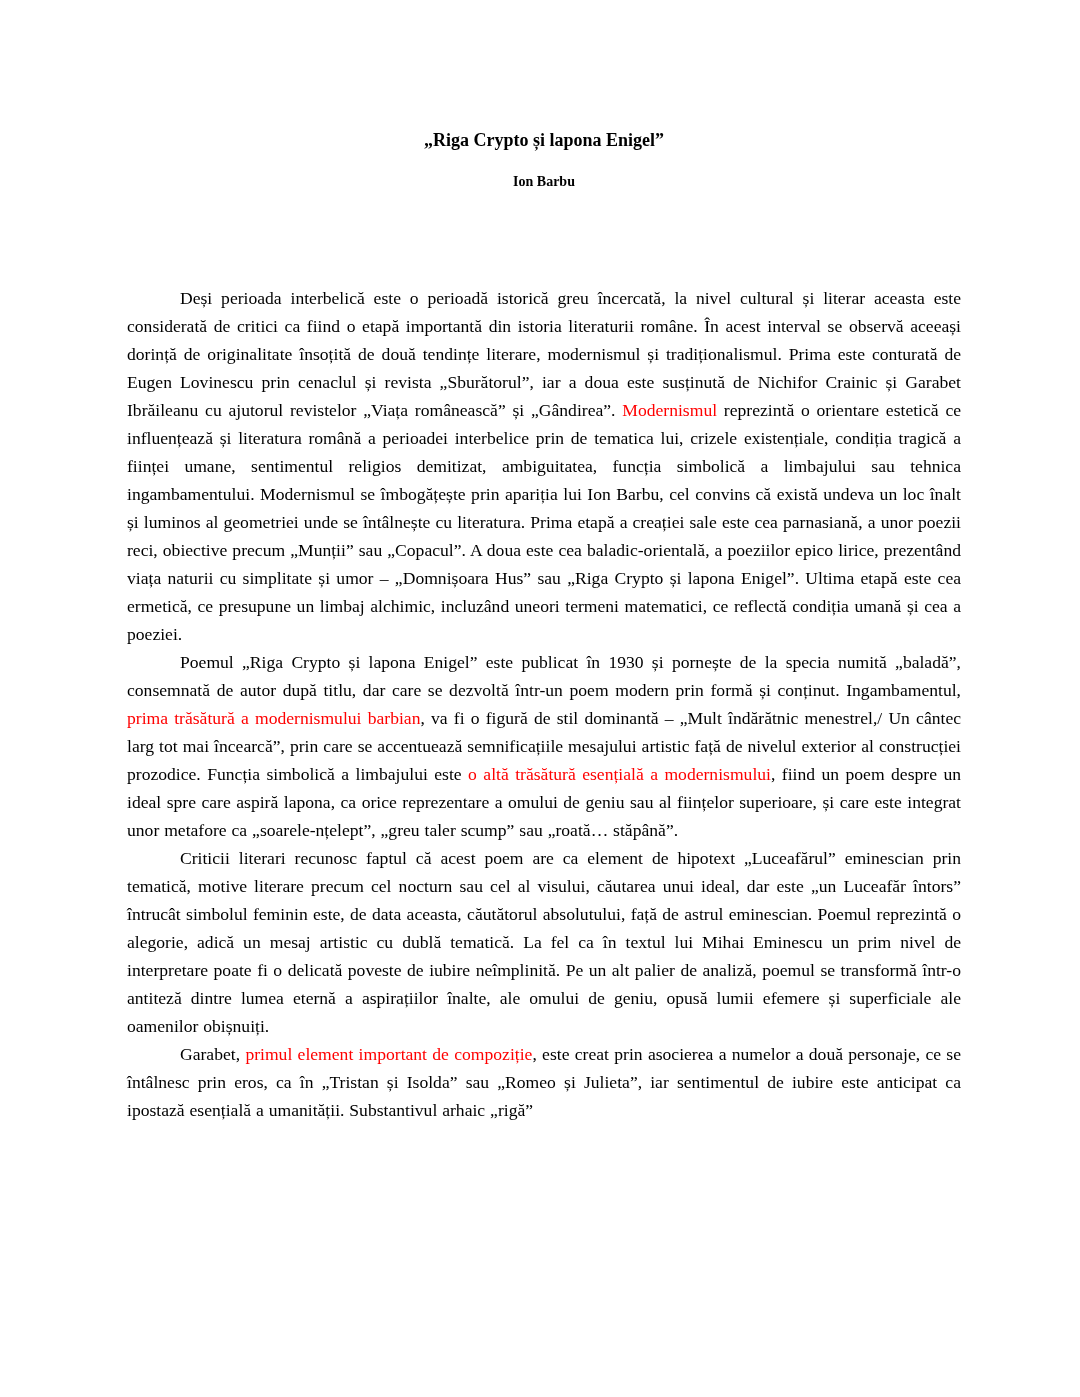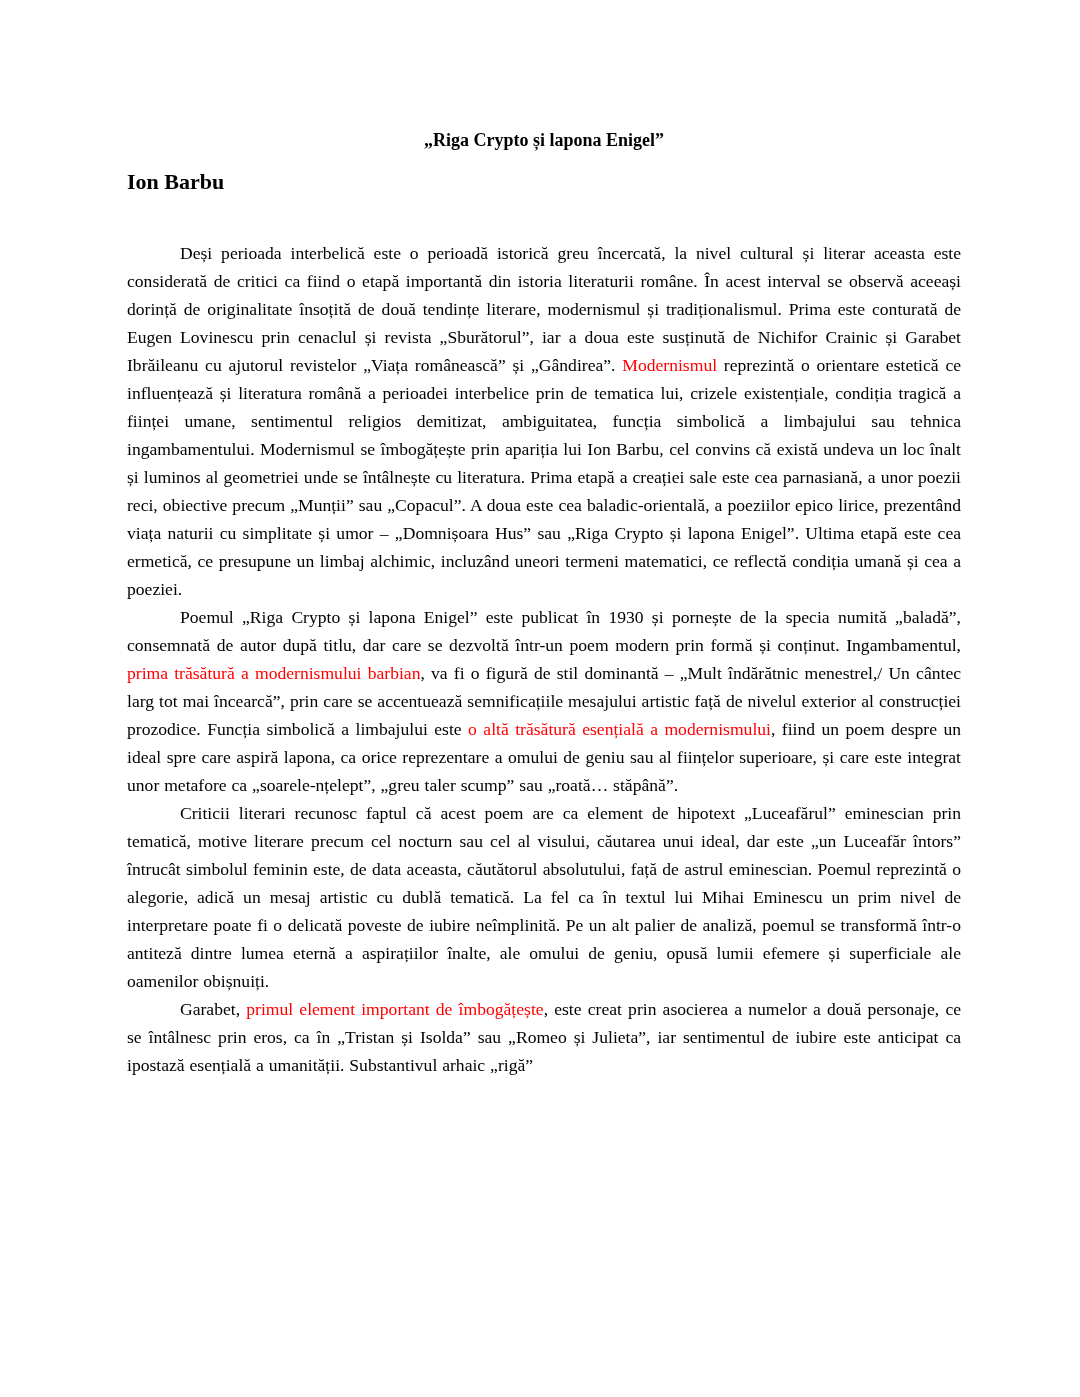--- a/index.html
+++ b/index.html
@@ -21,27 +21,27 @@
   }
   .doc-title {
     margin: 0;
     text-align: center;
     font-size: 18px;
     line-height: 24px;
     font-weight: 700;
   }
   .doc-author {
     margin: 18px 0 0 0;
-    text-align: left;
-    font-size: 22px;
+    text-align: center;
+    font-size: 14px;
     line-height: 24px;
     font-weight: 700;
   }
   .doc-body {
-    margin-top: 45px;
+    margin-top: 90px;
   }
   .para {
     margin: 0;
     font-size: 17.6px;
     line-height: 28px;
     text-align: justify;
     text-indent: 53px;
     word-spacing: 0.5px;
   }
   .red {
@@ -58,16 +58,16 @@
   <h2 class="doc-author">Ion Barbu</h2>
 
   <div class="doc-body">
 
     <p class="para"><span>Deși perioada interbelică este o perioadă istorică greu încercată, la nivel cultural și literar aceasta este considerată de critici ca fiind o etapă importantă din istoria literaturii române. În acest interval se observă aceeași dorință de originalitate însoțită de două tendințe literare, modernismul și tradiționalismul. Prima este conturată de Eugen Lovinescu prin cenaclul și revista „Sburătorul”, iar a doua este susținută de Nichifor Crainic și Garabet Ibrăileanu cu ajutorul revistelor „Viața românească” și „Gândirea”. </span><span class="red">Modernismul</span><span> reprezintă o orientare estetică ce influențează și literatura română a perioadei interbelice prin de tematica lui, crizele existențiale, condiția tragică a ființei umane, sentimentul religios demitizat, ambiguitatea, funcția simbolică a limbajului sau tehnica ingambamentului. Modernismul se îmbogățește prin apariția lui Ion Barbu, cel convins că există undeva un loc înalt și luminos al geometriei unde se întâlnește cu literatura. Prima etapă a creației sale este cea parnasiană, a unor poezii reci, obiective precum „Munții” sau „Copacul”. A doua este cea baladic-orientală, a poeziilor epico lirice, prezentând viața naturii cu simplitate și umor – „Domnișoara Hus” sau „Riga Crypto și lapona Enigel”. Ultima etapă este cea ermetică, ce presupune un limbaj alchimic, incluzând uneori termeni matematici, ce reflectă condiția umană și cea a poeziei.</span></p>
 
     <p class="para"><span>Poemul „Riga Crypto și lapona Enigel” este publicat în 1930 și pornește de la specia numită „baladă”, consemnată de autor după titlu, dar care se dezvoltă într-un poem modern prin formă și conținut. Ingambamentul, </span><span class="red">prima trăsătură a modernismului barbian</span><span>, va fi o figură de stil dominantă – „Mult îndărătnic menestrel,/ Un cântec larg tot mai încearcă”, prin care se accentuează semnificațiile mesajului artistic față de nivelul exterior al construcției prozodice. Funcția simbolică a limbajului este </span><span class="red">o altă trăsătură esențială a modernismului</span><span>, fiind un poem despre un ideal spre care aspiră lapona, ca orice reprezentare a omului de geniu sau al ființelor superioare, și care este integrat unor metafore ca „soarele-nțelept”, „greu taler scump” sau „roată… stăpână”.</span></p>
 
     <p class="para"><span>Criticii literari recunosc faptul că acest poem are ca element de hipotext „Luceafărul” eminescian prin tematică, motive literare precum cel nocturn sau cel al visului, căutarea unui ideal, dar este „un Luceafăr întors” întrucât simbolul feminin este, de data aceasta, căutătorul absolutului, față de astrul eminescian. Poemul reprezintă o alegorie, adică un mesaj artistic cu dublă tematică. La fel ca în textul lui Mihai Eminescu un prim nivel de interpretare poate fi o delicată poveste de iubire neîmplinită. Pe un alt palier de analiză, poemul se transformă într-o antiteză dintre lumea eternă a aspirațiilor înalte, ale omului de geniu, opusă lumii efemere și superficiale ale oamenilor obișnuiți.</span></p>
 
-    <p class="para"><span>Garabet, </span><span class="red">primul element important de îmbogățește</span><span>, este creat prin asocierea a numelor a două personaje, ce se întâlnesc prin eros, ca în „Tristan și Isolda” sau „Romeo și Julieta”, iar sentimentul de iubire este anticipat ca ipostază esențială a umanității. Substantivul arhaic „rigă”</span></p>
+    <p class="para"><span>Garabet, </span><span class="red">primul element important de compoziție</span><span>, este creat prin asocierea a numelor a două personaje, ce se întâlnesc prin eros, ca în „Tristan și Isolda” sau „Romeo și Julieta”, iar sentimentul de iubire este anticipat ca ipostază esențială a umanității. Substantivul arhaic „rigă”</span></p>
 
   </div>
 </div>
 
 </body></html>

